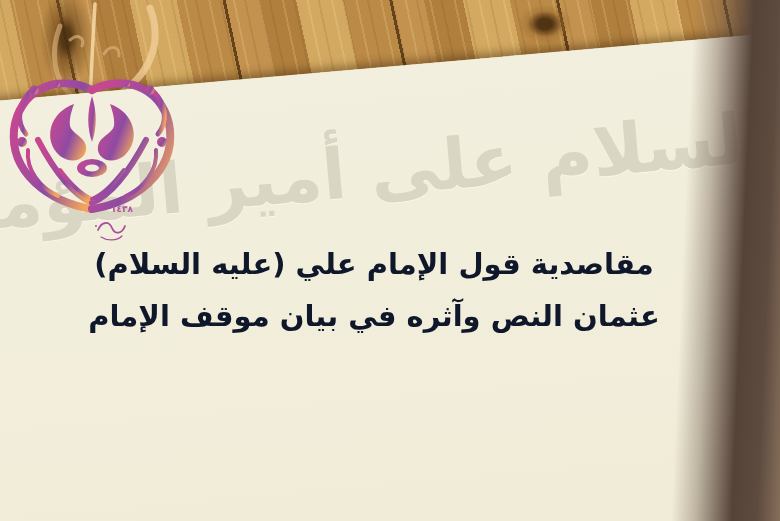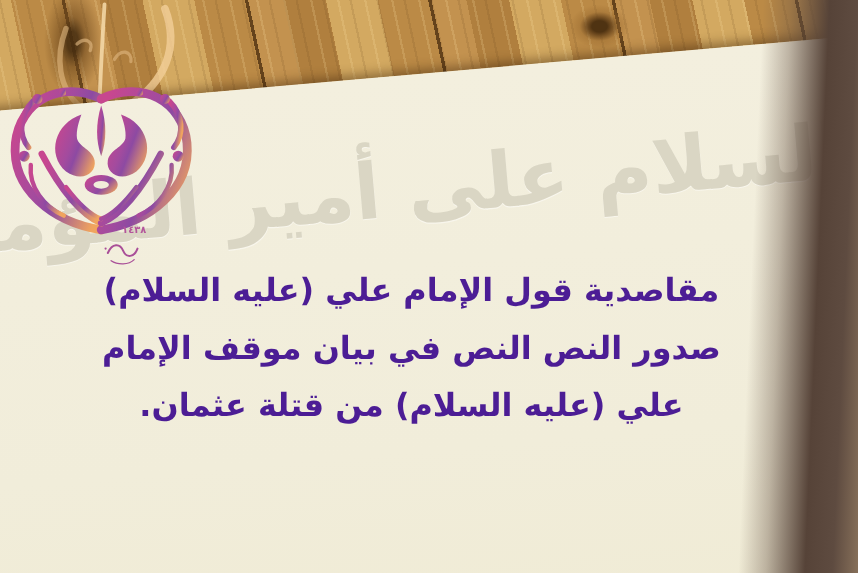--- a/index.html
+++ b/index.html
@@ -79,21 +79,21 @@
   }
   
   .logo-emblem{position:absolute;left:0;top:0;z-index:6;}
   .logo-year{font-size:9px;font-weight:bold;}
   
   .text-block{
     position:absolute;left:30px;top:238px;width:688px;
     z-index:7;
     direction:rtl;text-align:center;
     font-weight:bold;font-size:29px;
-    color:#4c1d95;
+    color:#0f172a;
   }
   .text-line{height:52px;line-height:52px;white-space:nowrap;}
 </style>
 </head>
 <body>
 
 <div class="scene">
 
   <div class="wood"></div>
 
@@ -159,17 +159,16 @@
 
     <g stroke="#a94f98" fill="none" stroke-width="1.8" stroke-linecap="round">
       <path d="M98,230 c4,-9 11,-9 14,-2 c3,7 10,6 13,-2"></path>
       <path d="M101,237 c6,4 16,4 21,-1" stroke-width="1.2"></path>
       <circle cx="96" cy="226" r="1" fill="#a94f98" stroke="none"></circle>
     </g>
   </svg>
 
   <div class="text-block">
     <div class="text-line">مقاصدية قول الإمام علي (عليه السلام)</div>
-    <div class="text-line">صدور النص النص في بيان موقف الإمام</div>
-    <div class="text-line">علي (عليه السلام) من قتلة عثمان.</div>
+    <div class="text-line">عثمان النص وآثره في بيان موقف الإمام</div>
   </div>
 
 </div>
 
 </body></html>

